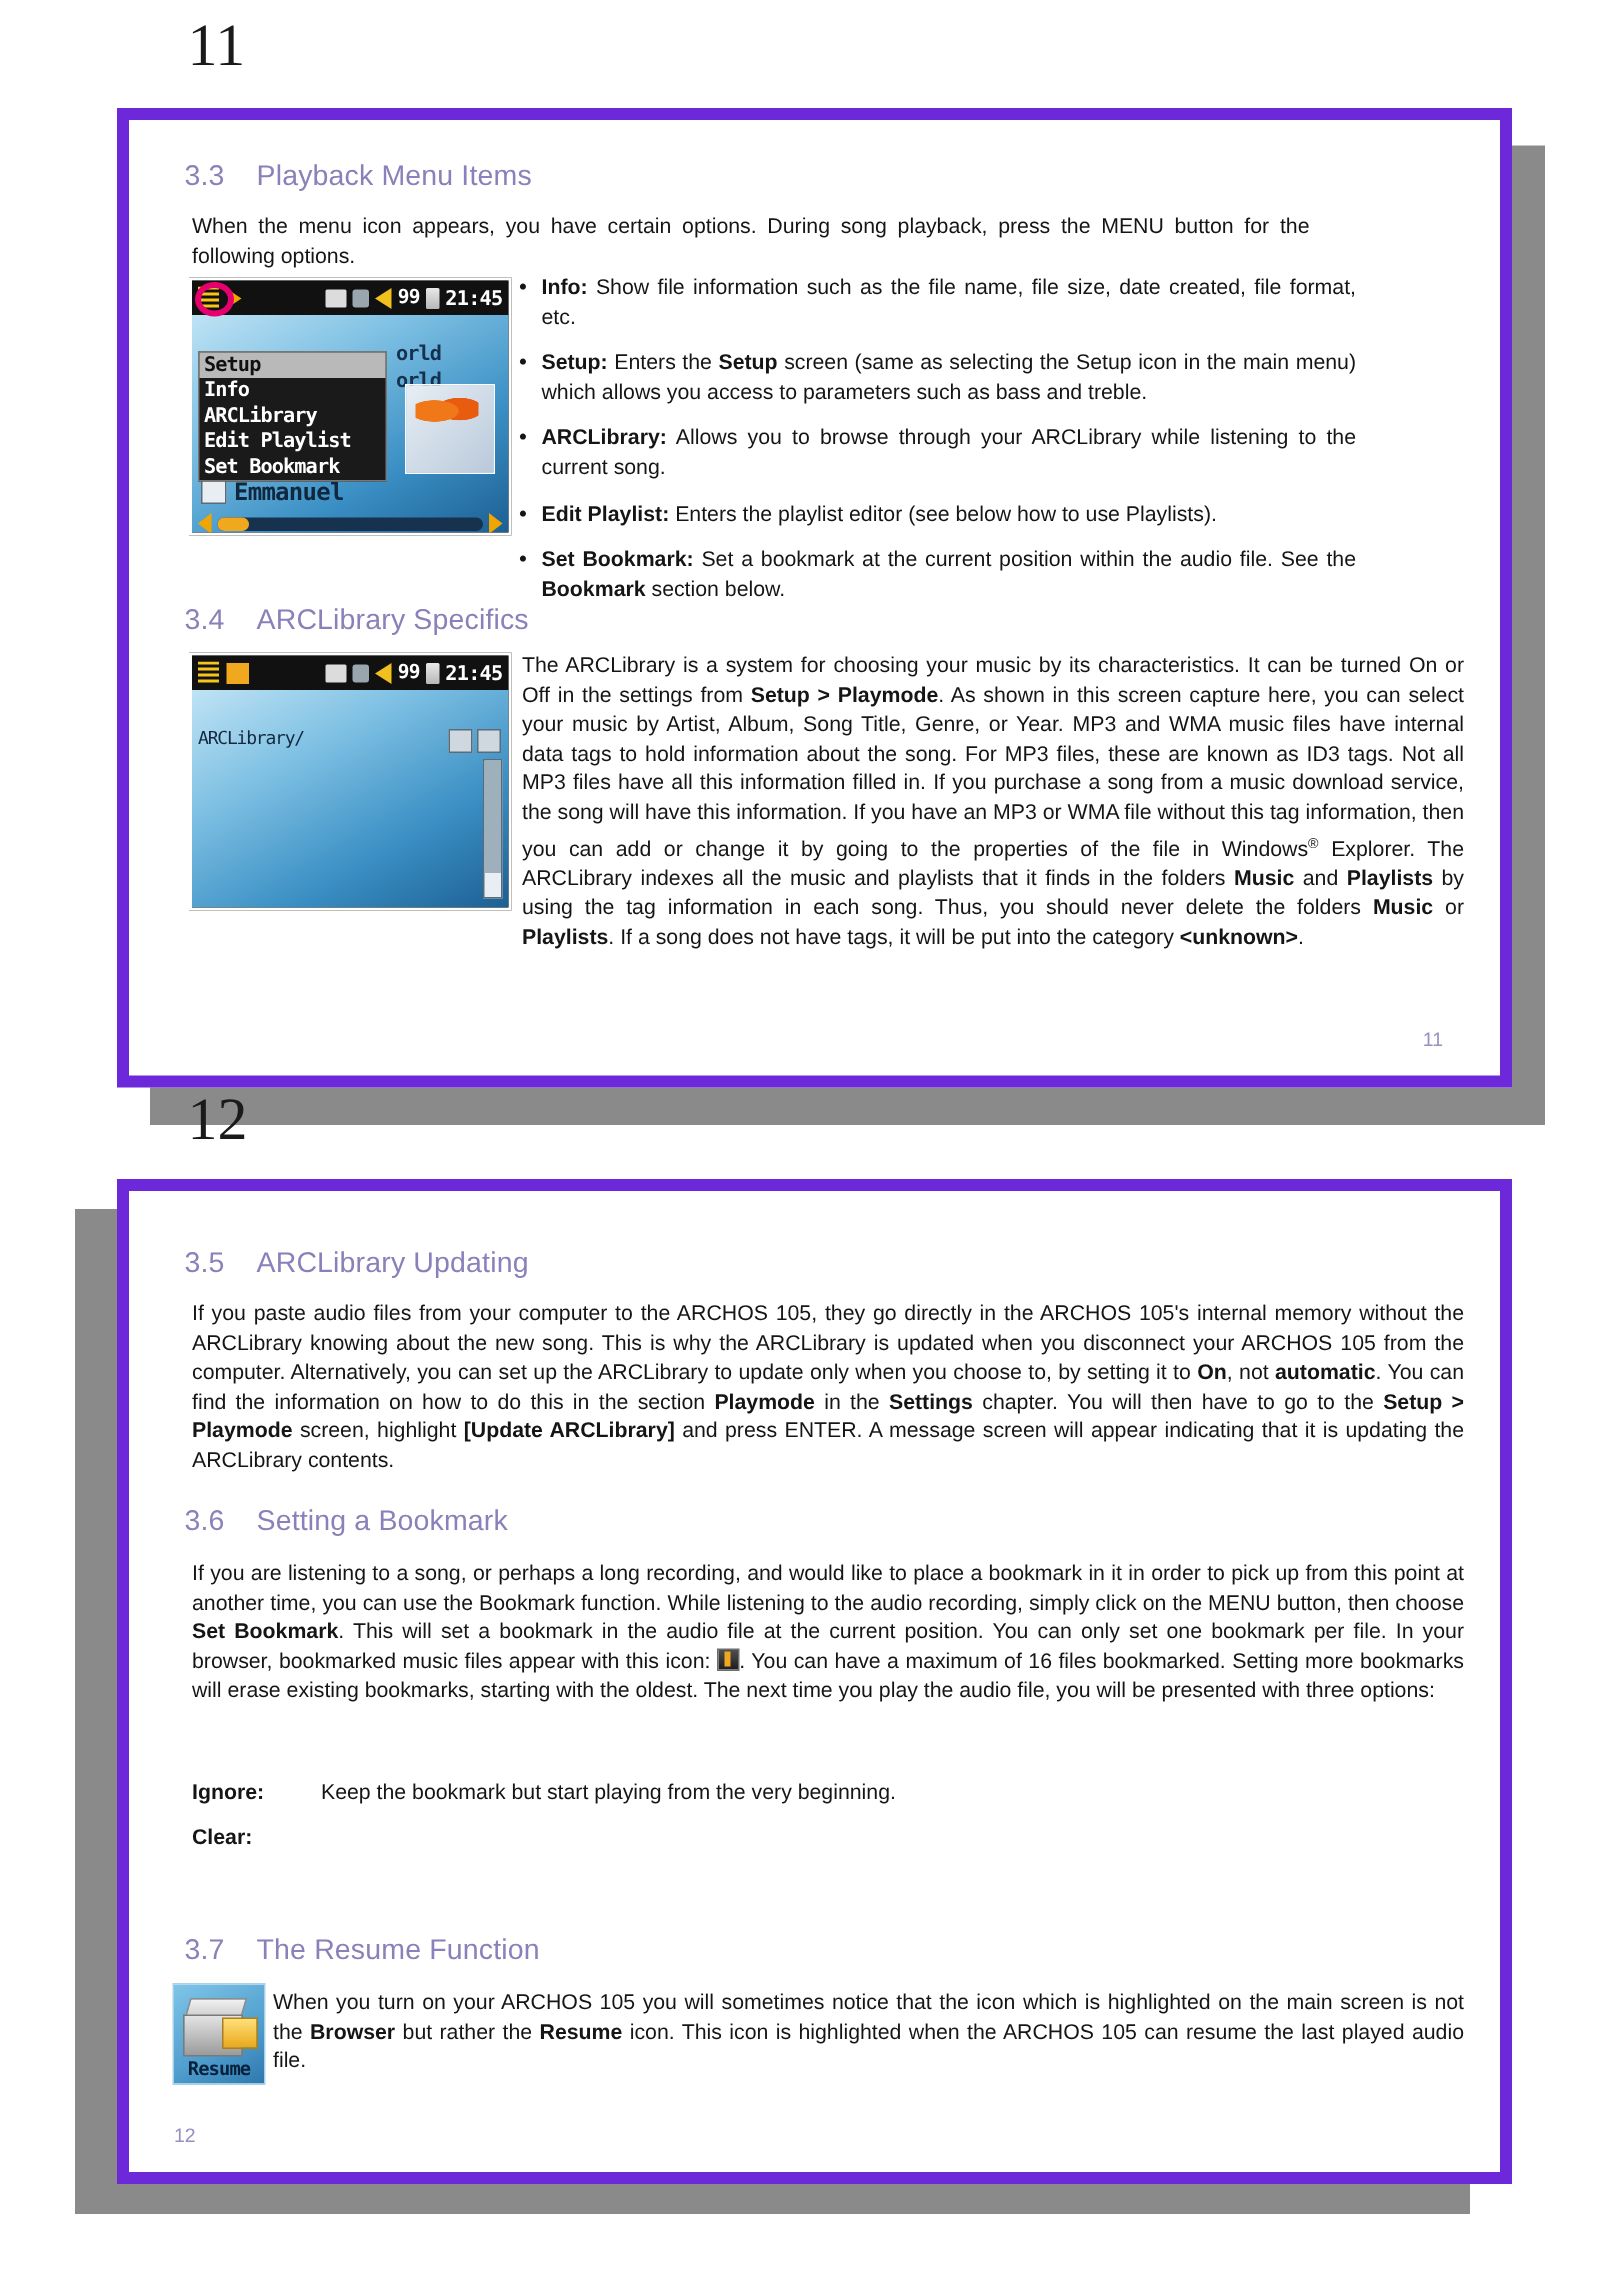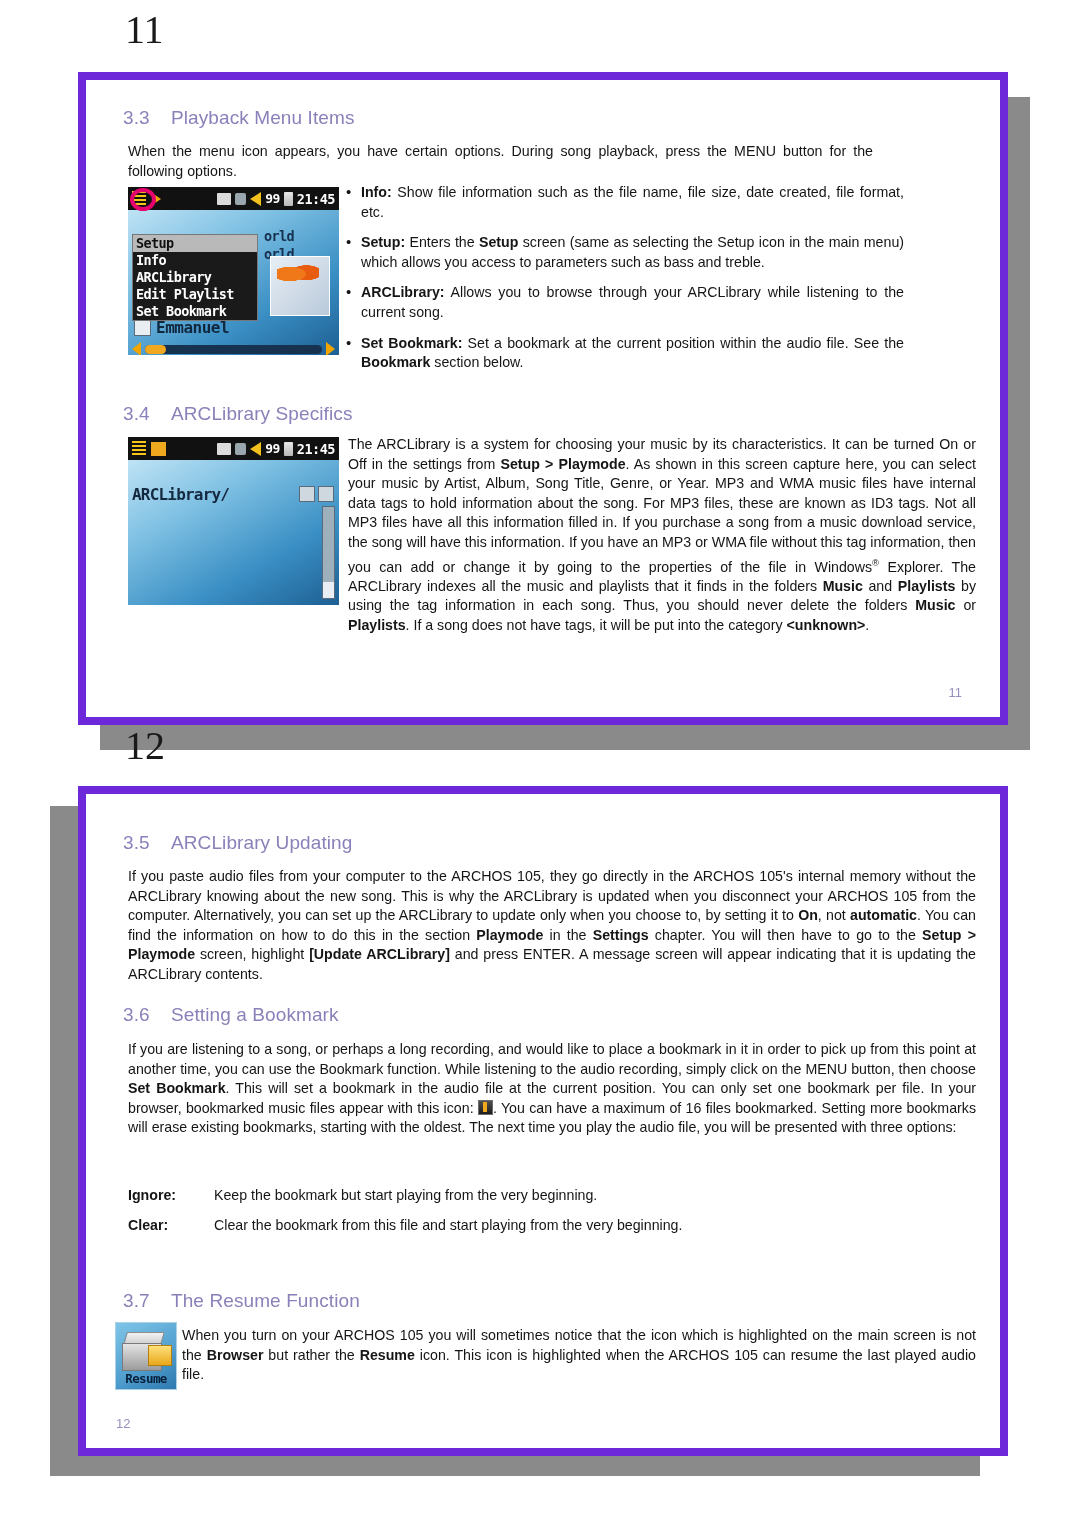--- a/index.html
+++ b/index.html
@@ -296,22 +296,22 @@
     width: 12%;
     background: #f0a81f;
     border-radius: 5px;
   }
 
   
   .dev2-title {
     position: absolute;
     left: 4px; top: 25px;
     color: #14293f;
-    font-size: 16px;
-    font-weight: bold;
+    font-size: 12px;
+    font-weight: normal;
     font-family: "DejaVu Sans Mono", monospace;
     letter-spacing: -0.8px;
   }
   .dev2-tr {
     position: absolute;
     right: 5px; top: 26px;
     display: flex; gap: 3px;
   }
   .dev2-tr .sq {
     width: 14px; height: 14px;
@@ -530,20 +530,23 @@
 
   <ul class="bullets" style="position:absolute; left:258px; top:103px; width:560px;">
     <li>
       <b>Info:</b><span> Show file information such as the file name, file size, date created, file format, etc.</span>
     </li>
     <li>
       <b>Setup:</b><span> Enters the </span><b>Setup</b><span> screen (same as selecting the Setup icon in the main menu) which allows you access to parameters such as bass and treble.</span>
     </li>
     <li>
       <b>ARCLibrary:</b><span> Allows you to browse through your ARCLibrary while listening to the current song.</span>
+    </li>
+    <li>
+      <b>Edit Playlist:</b><span> Enters the playlist editor (see below how to use Playlists).</span>
     </li>
     <li>
       <b>Set Bookmark:</b><span> Set a bookmark at the current position within the audio file. See the </span><b>Bookmark</b><span> section below.</span>
     </li>
   </ul>
 
   <h2 class="section" style="position:absolute; left:37px; top:323px;">
     <span class="num">3.4</span><span>ARCLibrary Specifics</span>
   </h2>
 
@@ -600,21 +603,20 @@
     <span>If you are listening to a song, or perhaps a long recording, and would like to place a bookmark in it in order to pick up from this point at another time, you can use the Bookmark function. While listening to the audio recording, simply click on the MENU button, then choose </span><b>Set Bookmark</b><span>. This will set a bookmark in the audio file at the current position. You can only set one bookmark per file. In your browser, bookmarked music files appear with this icon: </span><span class="inline-bm"></span><span>. You can have a maximum of 16 files bookmarked. Setting more bookmarks will erase existing bookmarks, starting with the oldest. The next time you play the audio file, you will be presented with three options:</span>
   </div>
 
   <div style="position:absolute; left:42px; top:392px; width:848px;">
     <div class="optrow">
       <div class="lbl">Ignore:</div>
       <div>Keep the bookmark but start playing from the very beginning.</div>
     </div>
     <div class="optrow">
       <div class="lbl">Clear:</div>
-      <div>Clear the bookmark from this file and start playing from the very beginning.</div>
     </div>
   </div>
 
   <h2 class="section" style="position:absolute; left:37px; top:496px;">
     <span class="num">3.7</span><span>The Resume Function</span>
   </h2>
 
   <div class="resume-icon" style="left:29px; top:528px;">
     <div class="stack"></div>
     <div class="stack2"></div>

